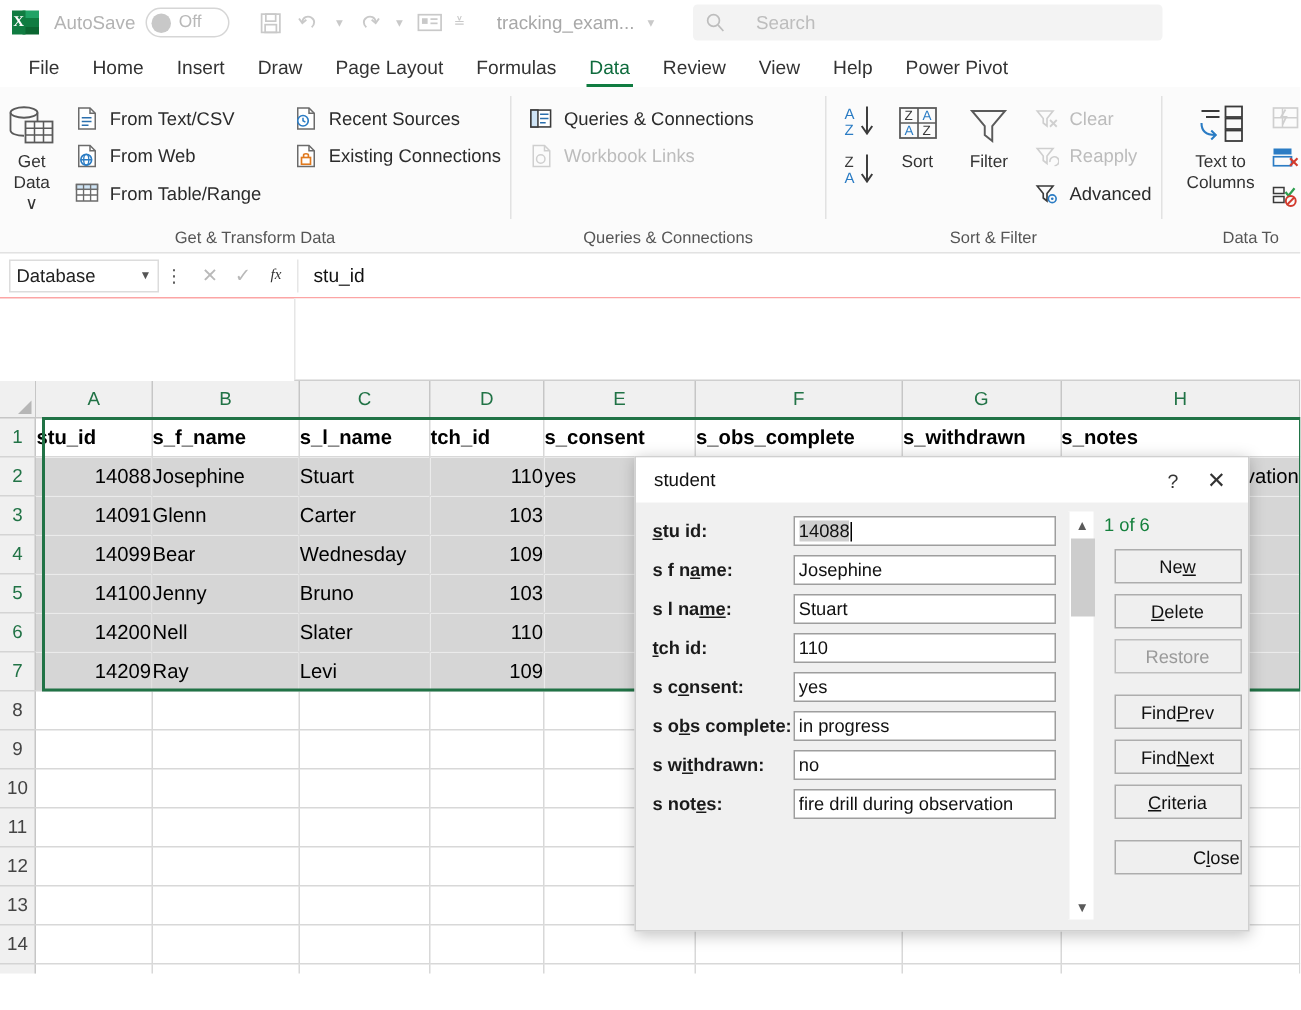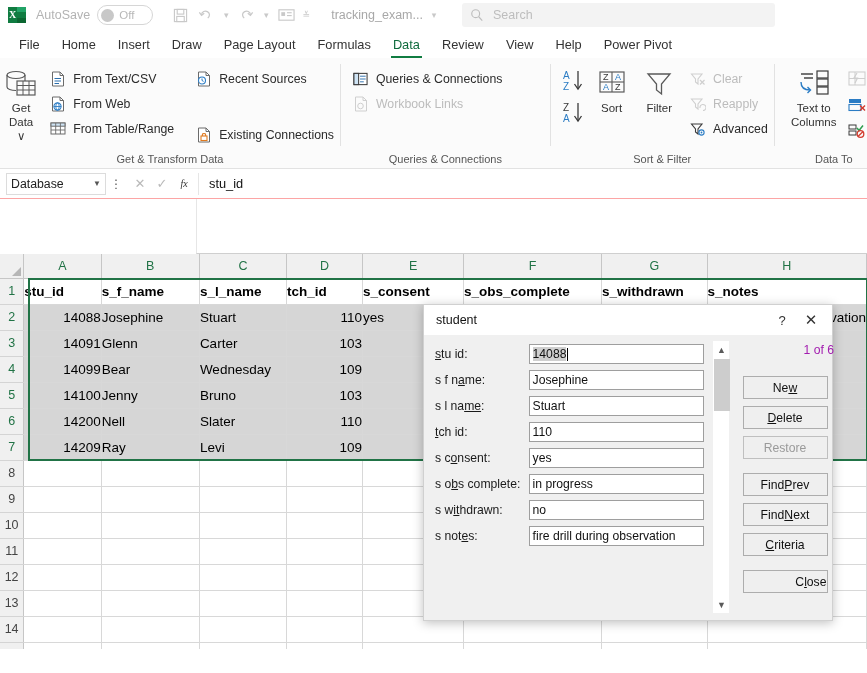--- a/index.html
+++ b/index.html
@@ -43,21 +43,21 @@
   .tb-caret { width: 14px; height: 26px; display:flex; align-items:center; justify-content:center; color:#c9c9c9; font-size:9px; }
   .doc-title {
     font-size: 12.5px; color: #a8a8a8; margin-left: 18px; margin-right: 4px;
     white-space: nowrap;
   }
   .searchbox {
     position: absolute; left: 462px; top: 3px; width: 313px; height: 24px;
     background: #f3f3f3; border-radius: 3px; display: flex; align-items: center;
     padding: 0 8px;
   }
-  .searchbox .sph { font-size: 12.5px; color: #bdbdbd; margin-left: 9px; }
+  .searchbox .sph { font-size: 12.5px; color: #bdbdbd; margin-left: 20px; }
 
   
   .tabbar {
     height: 28px; background: #ffffff; display: flex; align-items: flex-end;
     padding-left: 8px; position: relative;
   }
   .tab {
     font-size: 12.8px; color: #333; padding: 2px 11px 6px 11px; white-space: nowrap;
     position: relative;
   }
@@ -165,21 +165,21 @@
     height: 30px; background: #ffffff; display: flex; align-items: center;
     padding: 0 6px 0 12px;
   }
   .dlg-title .t { font-size: 12.5px; color: #111; flex: 1; }
   .dlg-btn-q { width: 28px; height: 24px; display:flex; align-items:center; justify-content:center; font-size:13px; color:#333; }
   .dlg-btn-x { width: 30px; height: 24px; display:flex; align-items:center; justify-content:center; font-size:15px; color:#333; }
 
   .dlg-body { position: relative; height: 287px; }
   .form-rows { position: absolute; left: 0; top: 6px; width: 280px; }
   .frow { height: 26px; display: flex; align-items: center; padding-left: 11px; }
-  .flabel { width: 95px; font-size: 12.2px; color: #1a1a1a; }
+  .flabel { width: 95px; font-size: 12.2px; color: #1a1a1a; font-weight: bold; }
   .finput {
     width: 178px; height: 20px; background: #ffffff; border: 1px solid #9e9e9e;
     font-size: 12.2px; color: #111; padding: 0 3px; display: flex; align-items: center;
     position: relative;
   }
   .finput.sel-text .val { background: #cfcfcf; }
   .caret-bar {
     display: inline-block; width: 1px; height: 13px; background: #000; margin-left: 1px;
   }
 
@@ -192,21 +192,21 @@
     font-size: 9px; color: #5a5a5a;
   }
   .sb-thumb {
     position: absolute; left: 1px; top: 18px; width: 16px; height: 52px; background: #cdcdcd;
   }
   .sb-down { position: absolute; bottom: 0; left: 0; }
 
   .dlg-right {
     position: absolute; left: 312px; top: 0; width: 98px; padding-top: 8px;
   }
-  .reccount { text-align: right; font-size: 12.2px; color: #a21caf; margin-bottom: 19px; }
+  .reccount { text-align: left; font-size: 12.2px; color: #15803d; margin-bottom: 9px; }
   .dbtn {
     width: 85px; height: 23px; margin: 0 auto 7px auto; background: #efefef;
     border: 1px solid #adadad; font-size: 12.2px; color: #111;
     display: flex; align-items: center; justify-content: center;
   }
   .dbtn.dis { color: #9a9a9a; border-color: #bfbfbf; }
   .dbtn.gap { margin-top: 14px; }
   .dbtn.gap2 { margin-top: 14px; justify-content: flex-end; }
   u { text-decoration: underline; }
 </style>
@@ -337,21 +337,21 @@
                   <rect x="1" y="2" width="14" height="3.2" fill="#cfe4f5" stroke="#6b6b6b" stroke-width="1"></rect>
                   <line x1="1" y1="9" x2="15" y2="9" stroke="#6b6b6b" stroke-width="0.9"></line>
                   <line x1="5.7" y1="2" x2="5.7" y2="13" stroke="#6b6b6b" stroke-width="0.9"></line>
                   <line x1="10.4" y1="2" x2="10.4" y2="13" stroke="#6b6b6b" stroke-width="0.9"></line>
                 </svg>
             </span>
             <span>From Table/Range</span>
           </div>
         </div>
 
-        <div class="smallcol" style="margin-left:10px;gap:31px;">
+        <div class="smallcol" style="margin-left:10px;">
           <div class="smallbtn">
             <span class="si">
               <svg width="14" height="16" viewBox="0 0 14 16">
                   <path d="M1.5 1 L9 1 L12.5 4.5 L12.5 15 L1.5 15 Z" fill="#fff" stroke="#6b6b6b" stroke-width="1"></path>
                   <path d="M9 1 L9 4.5 L12.5 4.5" fill="none" stroke="#6b6b6b" stroke-width="1"></path>
                   <circle cx="5" cy="9.5" r="3.5" fill="#fff" stroke="#2b7cc4" stroke-width="1.1"></circle>
                   <path d="M5 7.5 L5 9.5 L6.6 10.4" fill="none" stroke="#2b7cc4" stroke-width="1"></path>
                 </svg>
             </span>
             <span>Recent Sources</span>

